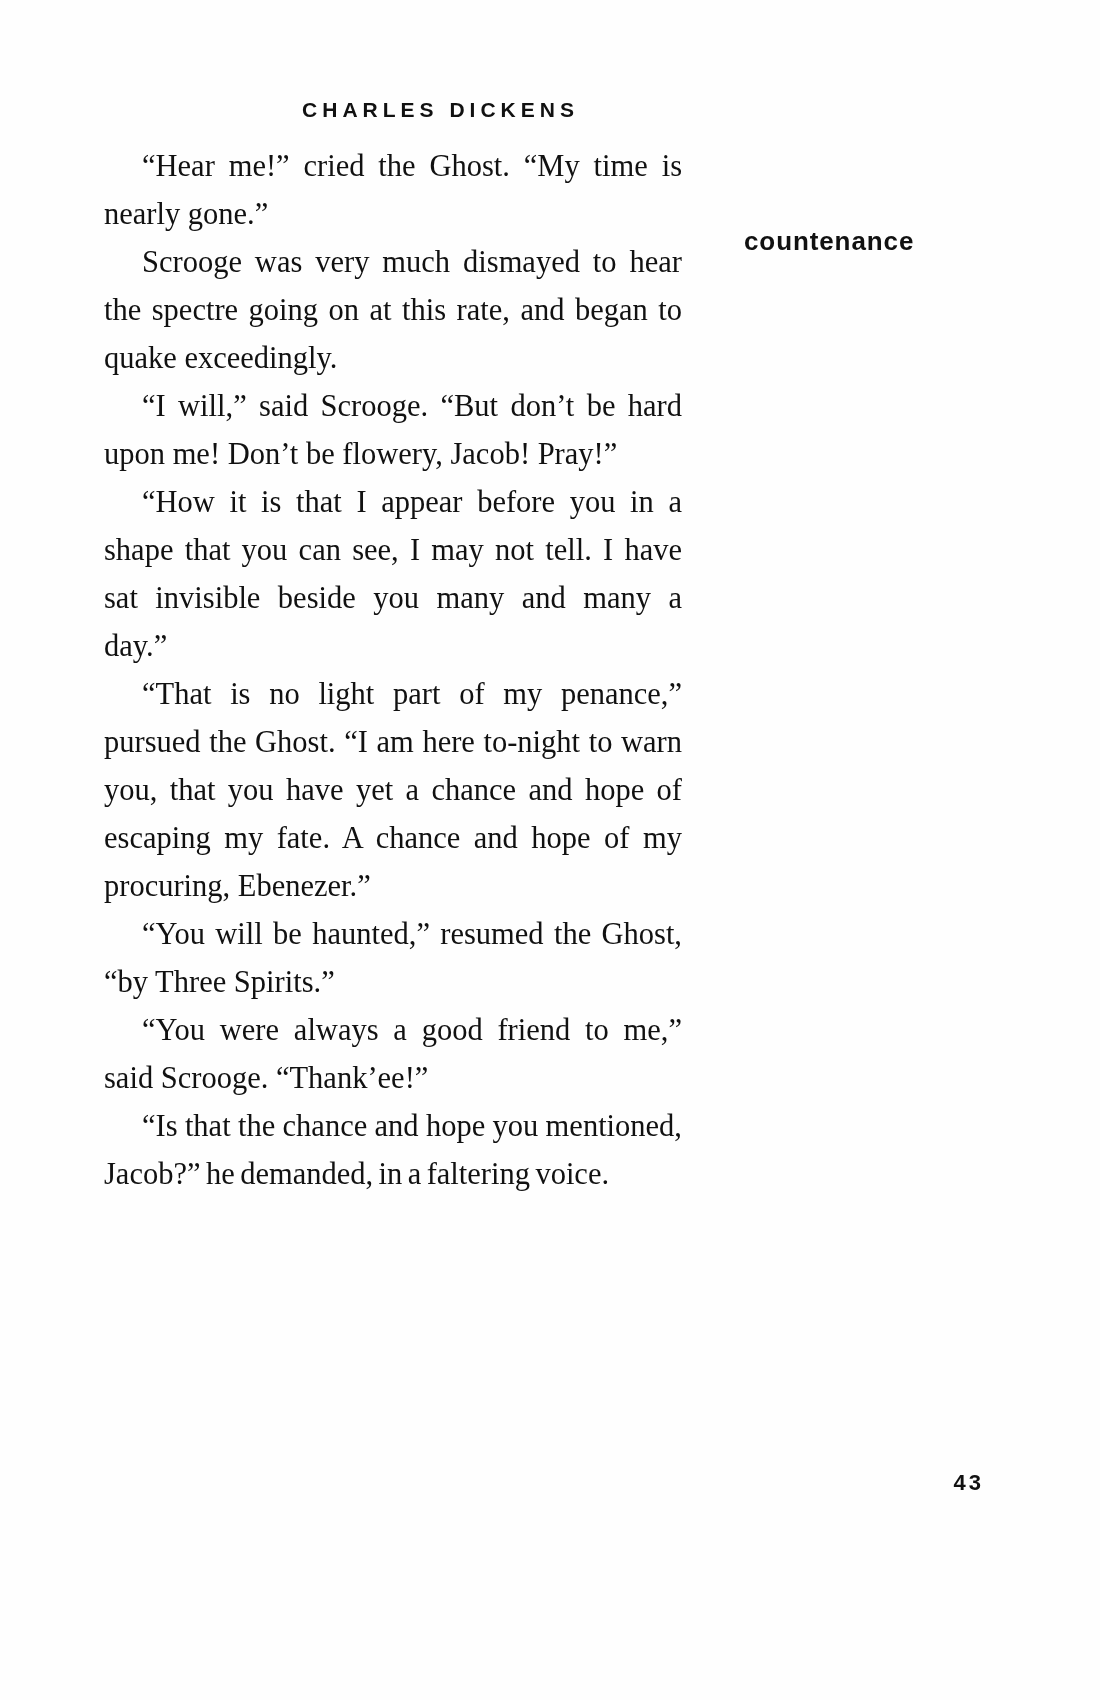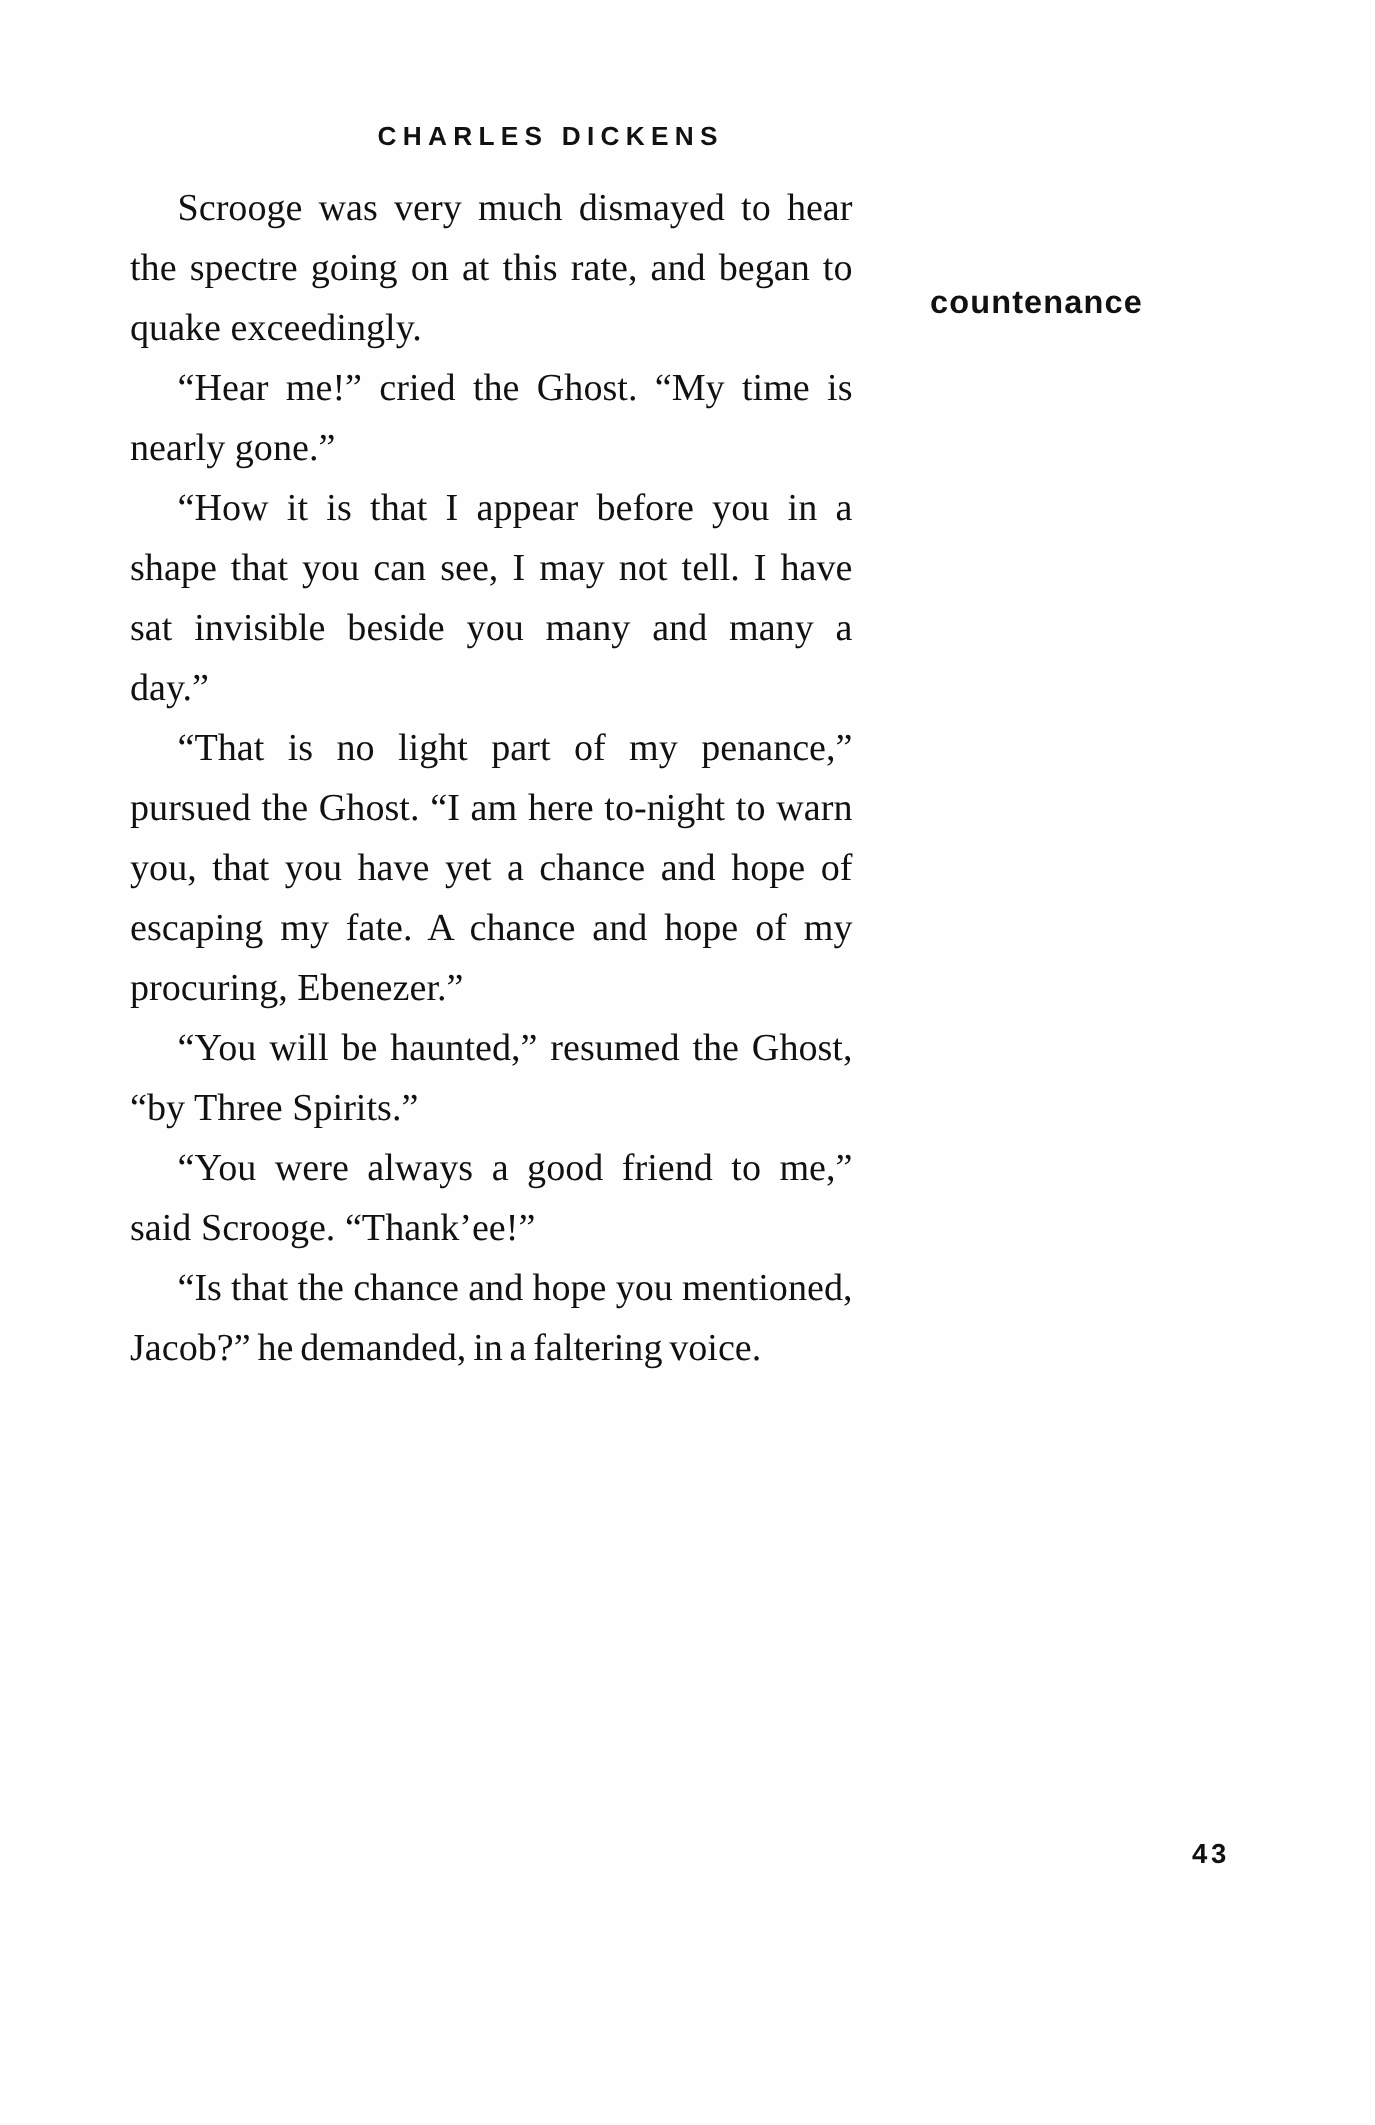--- a/index.html
+++ b/index.html
@@ -116,22 +116,23 @@
   }
 </style>
 </head>
 <body>
 
 <div class="page">
 
   <div class="running-head">CHARLES DICKENS</div>
 
   <div class="body-column">
+    <p>“Hear me!” cried the Ghost. “My time is nearly gone.”</p>
     <p>Scrooge was very much dismayed to hear the spectre going on at this rate, and began to quake exceedingly.</p>
-    <p>“Hear me!” cried the Ghost. “My time is nearly gone.”</p>
+    <p>“I will,” said Scrooge. “But don’t be hard upon me! Don’t be flowery, Jacob! Pray!”</p>
     <p>“How it is that I appear before you in a shape that you can see, I may not tell. I have sat invisible beside you many and many a day.”</p>
     <p>“That is no light part of my penance,” pursued the Ghost. “I am here to-night to warn you, that you have yet a chance and hope of escaping my fate. A chance and hope of my procuring, Ebenezer.”</p>
     <p>“You will be haunted,” resumed the Ghost, “by Three Spirits.”</p>
     <p>“You were always a good friend to me,” said Scrooge. “Thank’ee!”</p>
     <p class="tight">“Is that the chance and hope you mentioned, Jacob?” he demanded, in a faltering voice.</p>
   </div>
 
   <div class="margin-gloss">
     <div class="gloss-term">countenance</div>
   </div>

